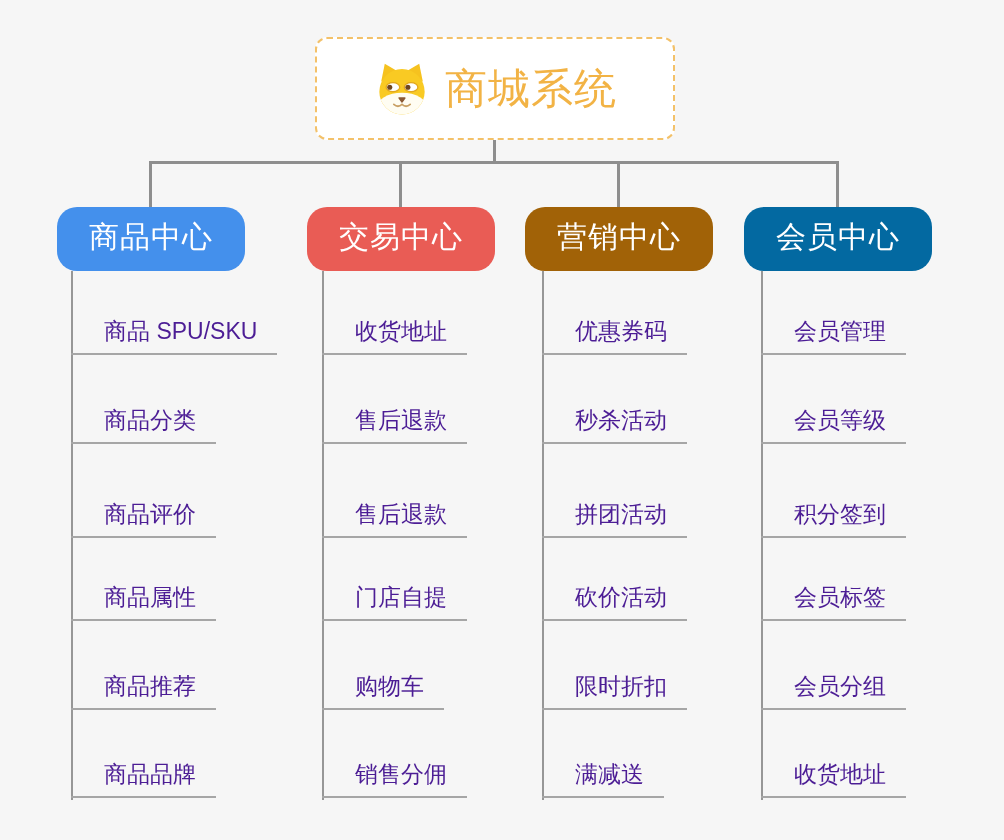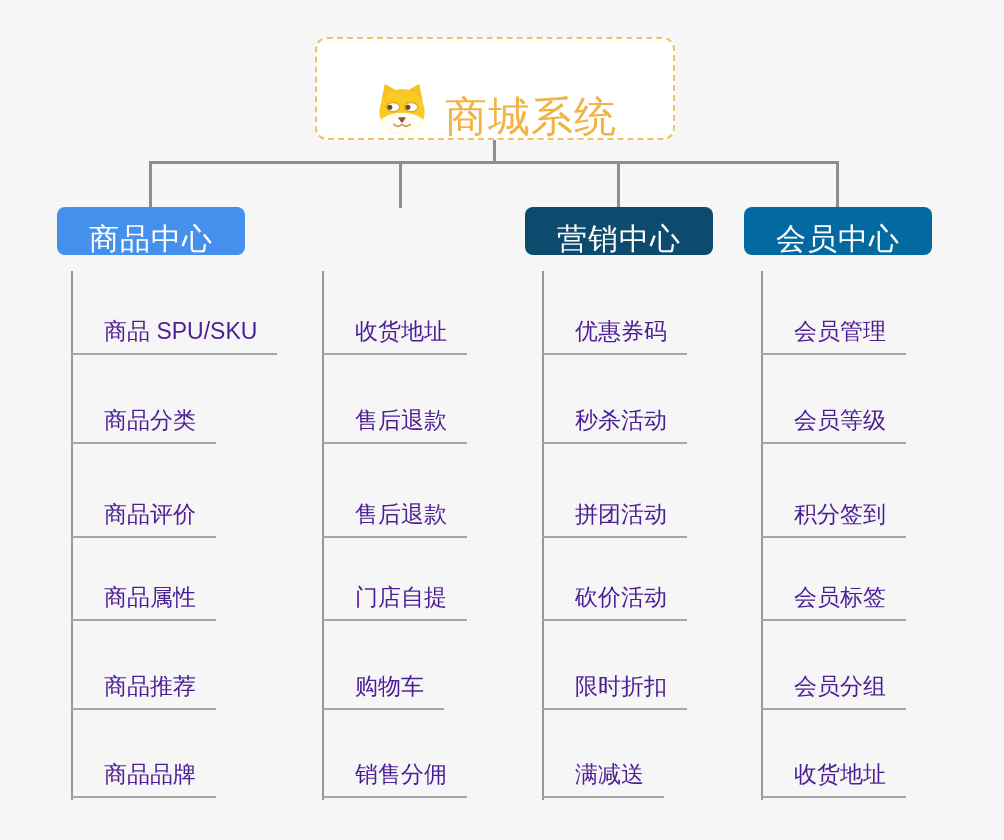--- a/index.html
+++ b/index.html
@@ -8,40 +8,40 @@
     background:#f6f6f6;
     font-family:"Liberation Sans","DejaVu Sans",sans-serif;
   }
   .canvas{position:absolute;inset:0;}
 
   
   .root-node{
     position:absolute;left:315px;top:37px;width:360px;height:103px;
     background:#ffffff;border:2px dashed #f3c169;border-radius:12px;
     box-sizing:border-box;
-    display:flex;align-items:flex-end;justify-content:center;gap:14px;
+    display:flex;align-items:center;justify-content:center;gap:14px;
   }
   .root-title{
     font-size:42px;font-weight:500;color:#f2b345;letter-spacing:1px;
     line-height:1;white-space:nowrap;
   }
   .dog-icon{width:58px;height:58px;flex:0 0 auto;}
 
   
   .line{position:absolute;background:#8e8e8e;}
   .stem{left:493px;top:140px;width:3px;height:23px;}
   .hbar{left:149px;top:161px;width:690px;height:3px;}
   .drop{top:161px;width:3px;height:47px;}
   .drop1{left:149px}.drop2{left:399px}.drop3{left:617px}.drop4{left:836px}
 
   
   .branch-box{
-    position:absolute;top:207px;width:188px;height:48px;border-radius:8px;
+    position:absolute;top:207px;width:188px;height:64px;border-radius:20px;
     color:#ffffff;font-size:30px;text-align:center;line-height:64px;
-    letter-spacing:1px;white-space:nowrap;
+    letter-spacing:1px;white-space:nowrap;font-family:Liberation Mono, monospace;
   }
   .bbox1{left:57px}.bbox2{left:307px}.bbox3{left:525px}.bbox4{left:744px}
 
   
   .spine{position:absolute;top:271px;width:2px;height:529px;background:#979797;}
   .spine1{left:71px}.spine2{left:322px}.spine3{left:542px}.spine4{left:761px}
 
   
   .item{
     position:absolute;
@@ -85,21 +85,22 @@
       <ellipse cx="42" cy="30" rx="7.5" ry="5" fill="#ffffff" stroke="#e2a81e" stroke-width="1.5"></ellipse>
       <circle cx="18.5" cy="30" r="2.8" fill="#6f451d"></circle>
       <circle cx="38.5" cy="30" r="2.8" fill="#6f451d"></circle>
       <path d="M29 42 h6 l-3 4 z" fill="#8a5a35" stroke="#8a5a35" stroke-width="2" stroke-linejoin="round"></path>
       <path d="M23 49 q4.5 4 9 0 q4.5 4 9 0" fill="none" stroke="#c9a064" stroke-width="2" stroke-linecap="round"></path>
     </svg>
     <span class="root-title">商城系统</span>
   </div>
 
   <div class="branch-box bbox1" style="background-color: rgb(68, 144, 236);">商品中心</div>
-  <div class="branch-box bbox3" style="background-color: #0c4a6e;">营销中心</div>
+  <div class="branch-box bbox2" style="background-color: rgb(233, 92, 85);">交易中心</div>
+  <div class="branch-box bbox3" style="background-color: #a16207;">营销中心</div>
   <div class="branch-box bbox4" style="background-color: #0369a1;">会员中心</div>
 
   <div class="item col1 row1">商品 SPU/SKU</div>
   <div class="item col1 row2">商品分类</div>
   <div class="item col1 row3">商品评价</div>
   <div class="item col1 row4">商品属性</div>
   <div class="item col1 row5">商品推荐</div>
   <div class="item col1 row6">商品品牌</div>
 
   <div class="item col2 row1">收货地址</div>

